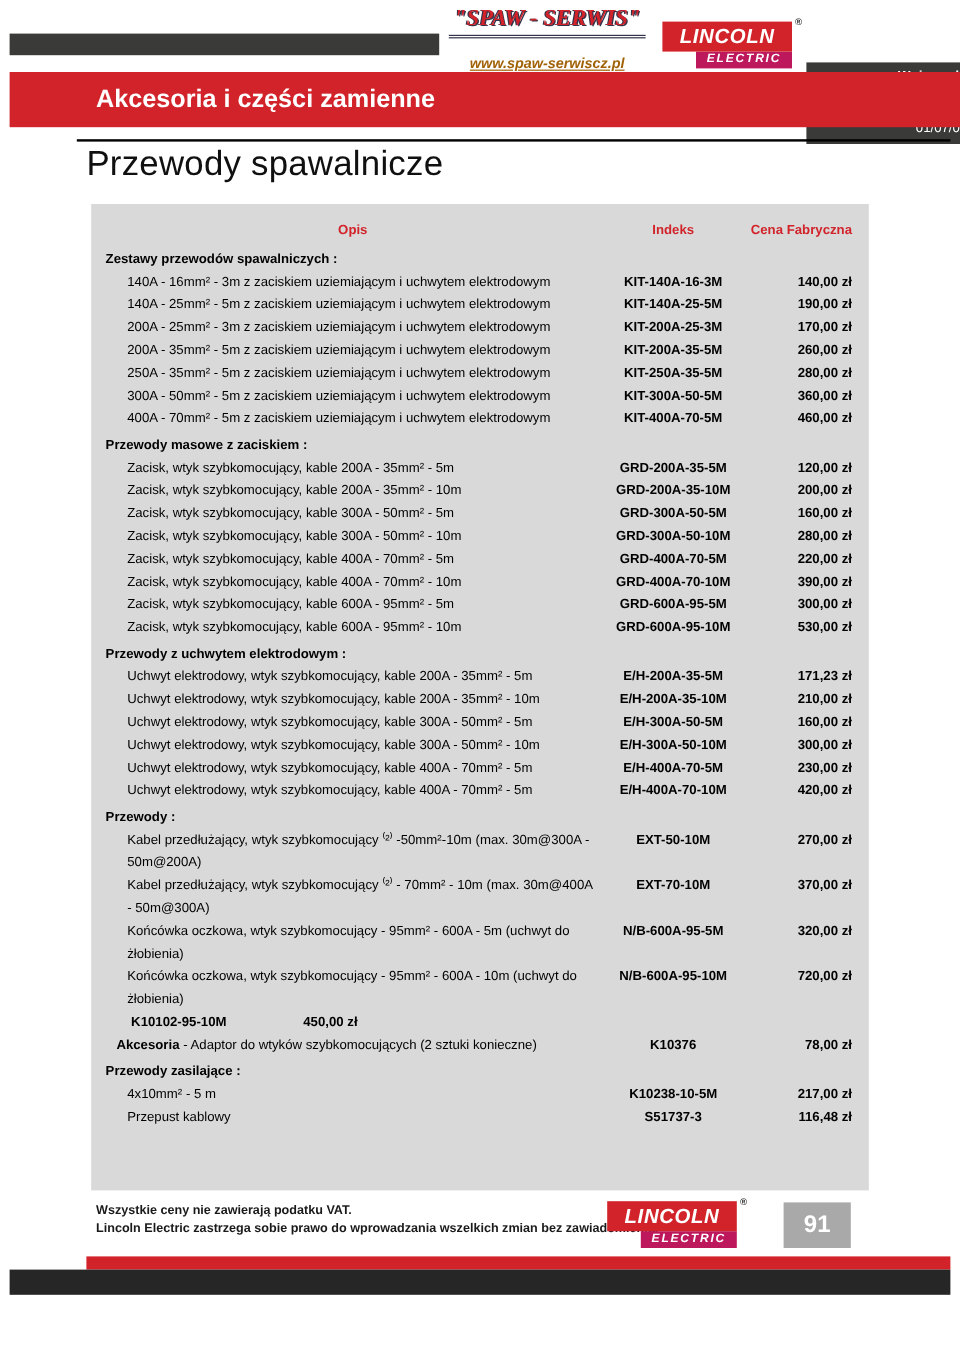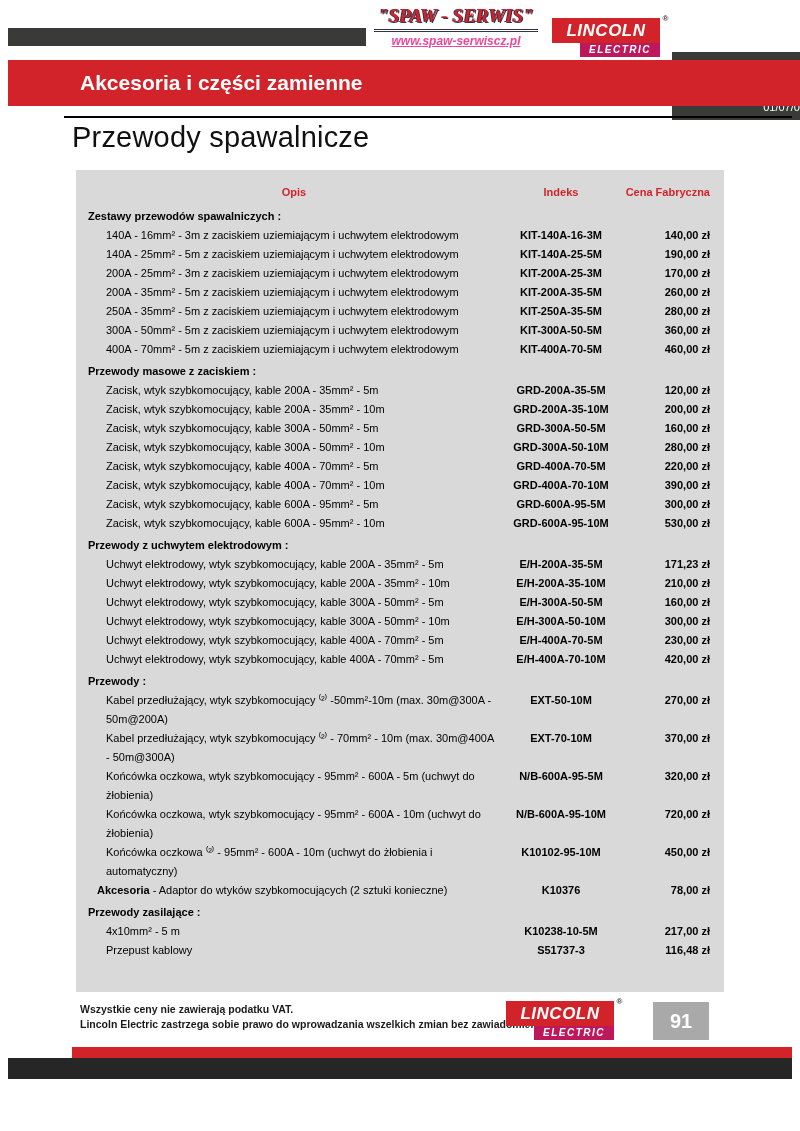--- a/index.html
+++ b/index.html
@@ -8,21 +8,21 @@
   .page { position:relative; width:800px; height:1131px; background:#fff; margin:0 auto; overflow:hidden; }
 
   
   .top-bar { position:absolute; left:8px; top:28px; width:358px; height:18px; background:var(--dark,#3a3a38); }
 
   .brand { position:absolute; left:364px; top:5px; width:184px; text-align:center; }
   .brand-name { display:inline-block; font-family:"Liberation Serif", serif; font-style:italic; font-weight:bold;
     font-size:19px; color:var(--red,#d2232a); white-space:nowrap;
     text-shadow:1px 1px 0 #33334a, -1px 0 0 #33334a;
     border-bottom:3px double #33334a; padding:0 4px 2px; }
-  .brand-url { margin-top:2px; font-style:italic; font-weight:bold; font-size:12px; color:#ec4899; text-decoration:underline; cursor:pointer; }
+  .brand-url { margin-top:14px; font-style:italic; font-weight:bold; font-size:12px; color:#a16207; text-decoration:underline; cursor:pointer; }
 
   .lincoln { position:absolute; width:108px; }
   .lincoln-header { left:552px; top:18px; }
   .lincoln-footer { left:506px; top:1001px; }
   .lincoln-top { position:relative; background:var(--red,#d2232a); color:#fff; font-weight:bold; font-style:italic;
     font-size:17px; letter-spacing:.5px; text-align:center; padding:3px 2px 2px; }
   .lincoln-reg { position:absolute; right:-9px; top:-4px; font-size:8px; font-style:normal; color:#333; }
   .lincoln-bottom { background:#be185d; color:#fff; font-weight:bold; font-style:italic; font-size:10px;
     letter-spacing:1.5px; text-align:center; width:80px; margin-left:28px; padding:1px 0 2px; }
 
@@ -222,21 +222,20 @@
           <span class="cell desc">Końcówka oczkowa, wtyk szybkomocujący - 95mm² - 600A -  5m (uchwyt do żłobienia)</span>
           <span class="cell idx">N/B-600A-95-5M</span>
           <span class="cell price">320,00 zł</span>
         </div>
         <div class="row">
           <span class="cell desc">Końcówka oczkowa, wtyk szybkomocujący - 95mm² - 600A -  10m (uchwyt do żłobienia)</span>
           <span class="cell idx">N/B-600A-95-10M</span>
           <span class="cell price">720,00 zł</span>
         </div>
         <div class="row">
-          <span class="cell desc">Końcówka oczkowa ⁽²⁾ - 95mm² - 600A -  10m (uchwyt do żłobienia i automatyczny)</span>
           <span class="cell idx">K10102-95-10M</span>
           <span class="cell price">450,00 zł</span>
         </div>
         <div class="row">
           <span class="cell desc half"><b>Akcesoria</b> - Adaptor do wtyków szybkomocujących (2 sztuki konieczne)</span>
           <span class="cell idx">K10376</span>
           <span class="cell price">78,00 zł</span>
         </div>
         <div class="section-title">Przewody zasilające :</div>
         <div class="row">

